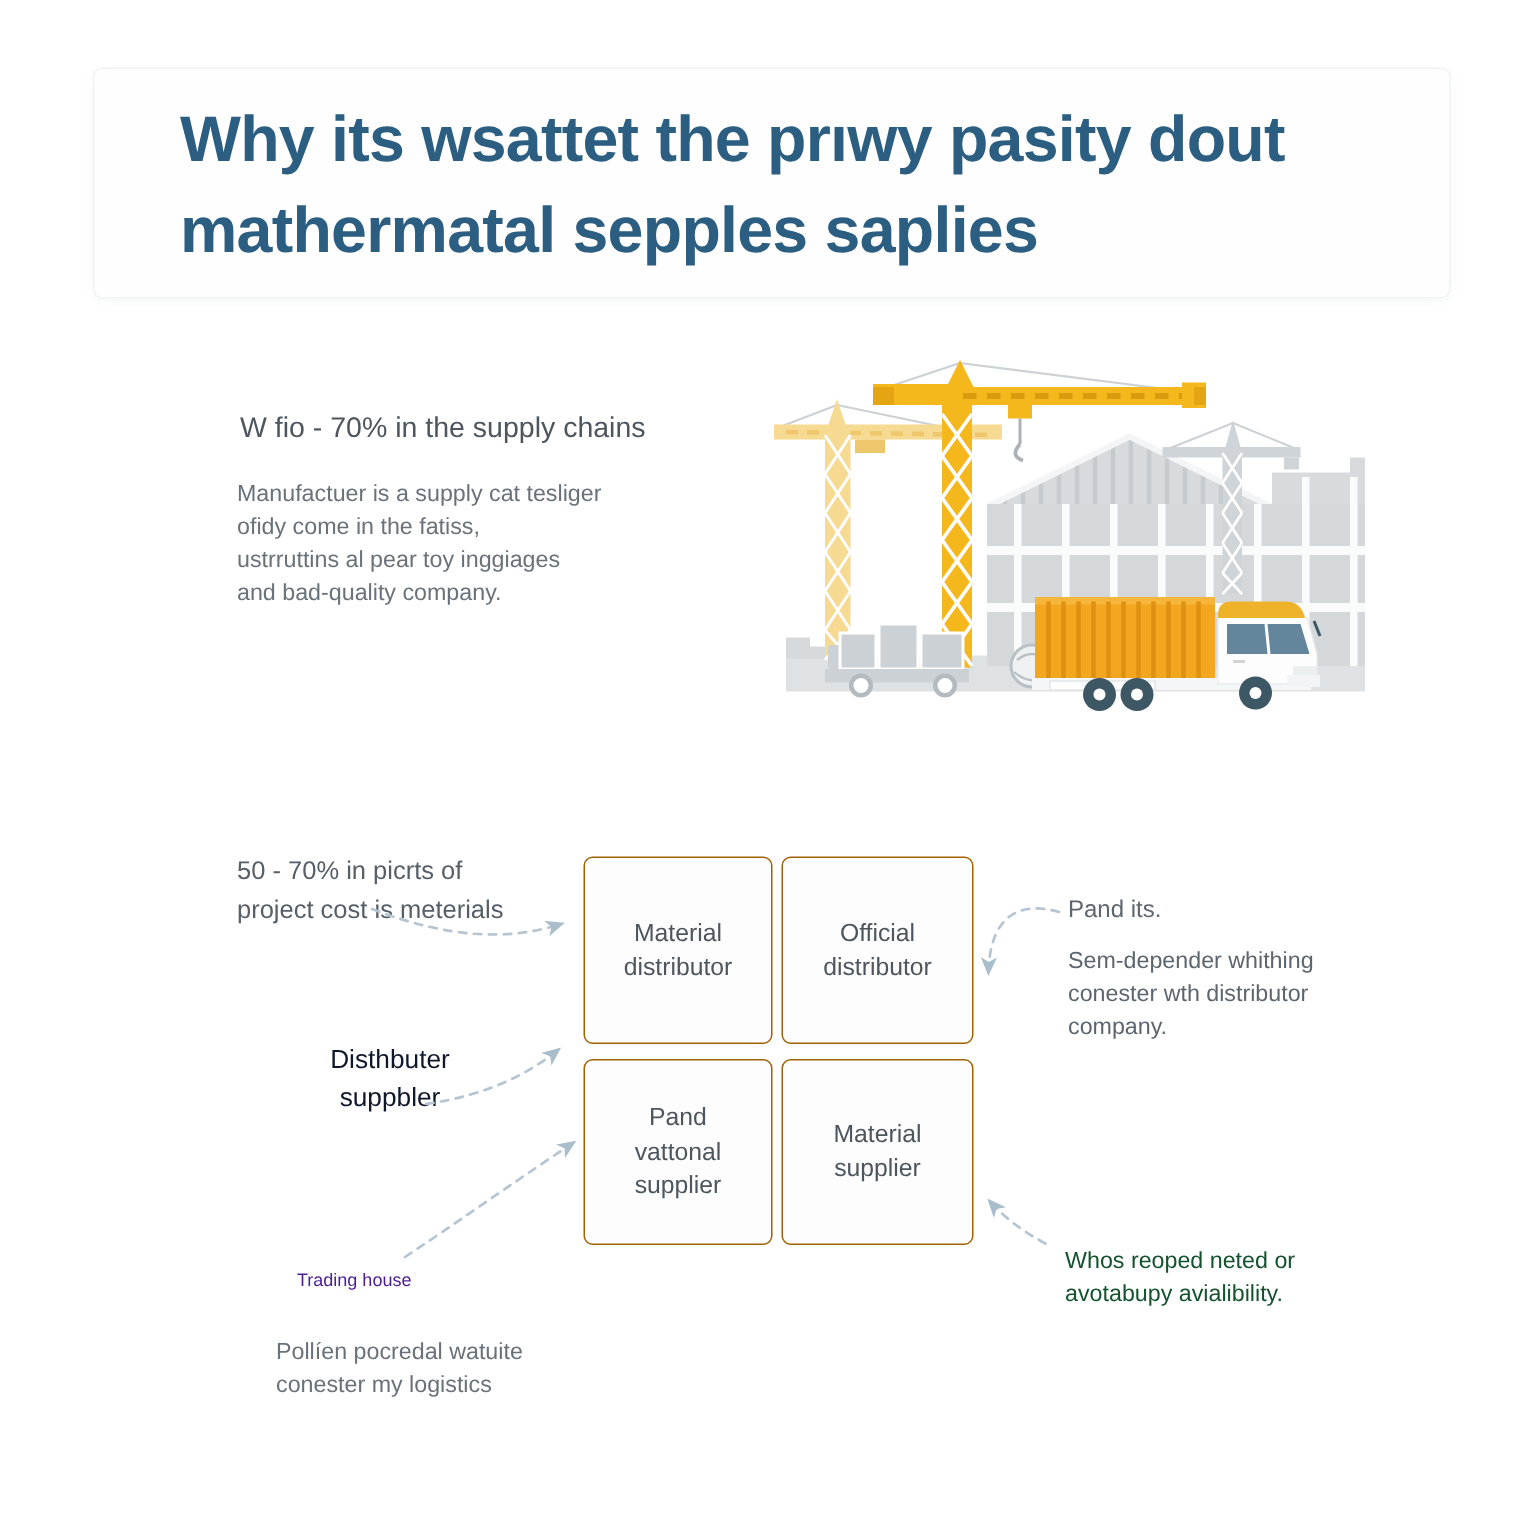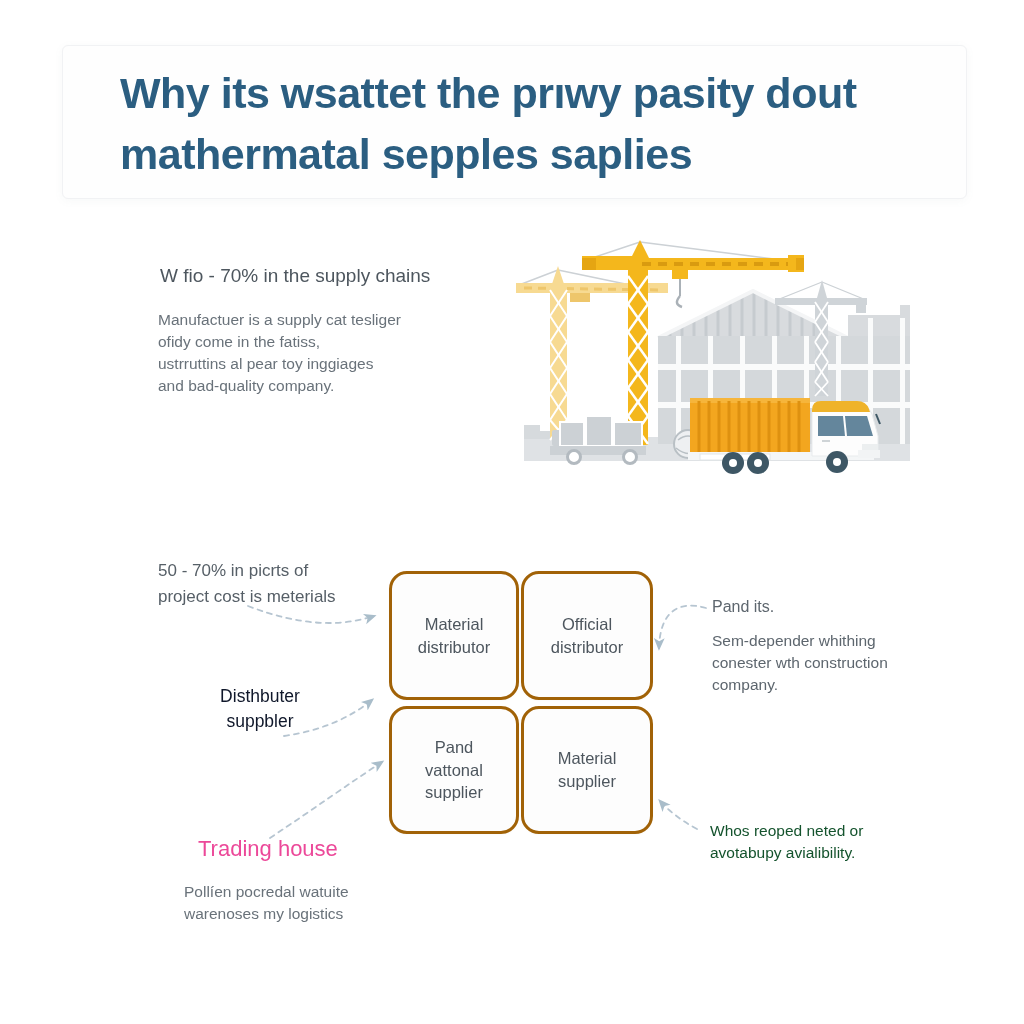--- a/index.html
+++ b/index.html
@@ -1,20 +1,20 @@
 <!DOCTYPE html>
 <html><head>
 <meta charset="utf-8">
 <style>
   html,body{margin:0;padding:0;background:#ffffff;}
   .page{
     position:relative;width:1024px;height:980px;background:#ffffff;overflow:hidden;
     font-family:"Liberation Sans", sans-serif;
   }
-  .pre{white-space:pre-line;}
+  .pre{white-space:pre-line;margin-top:10px;}
   .abs{position:absolute;}
 
   
   .title-card{
     position:absolute;left:62px;top:45px;width:903px;height:152px;
     background:#fefefe;border:1px solid #f1f2f4;border-radius:6px;
     box-shadow:0 2px 8px rgba(120,130,140,0.06);
   }
   .title-card h1{
     margin:0;padding:17px 24px 0 57px;
@@ -22,29 +22,29 @@
     color:#2b5e81;letter-spacing:-0.5px;white-space:pre-line;
   }
 
   
   .intro-heading{left:160px;top:265px;font-size:19px;color:#4d565e;}
   .intro-body{left:158px;top:309px;font-size:15.5px;color:#69727a;line-height:1.42;}
 
   
   .cost-label{left:158px;top:558px;font-size:17px;color:#565f67;line-height:1.5;}
   .distributor-label{left:190px;top:684px;width:140px;text-align:center;font-size:17.5px;color:#0f172a;line-height:1.45;}
-  .trading-heading{left:198px;top:836px;font-size:22px;color:#ec4899;}
+  .trading-heading{left:198px;top:836px;font-size:12px;color:#4c1d95;}
   .trading-note{left:184px;top:881px;font-size:15.5px;color:#69727a;line-height:1.45;}
   .right-notes{left:712px;top:596px;width:280px;color:#5d666e;}
   .right-notes .rn{font-size:15.5px;line-height:1.42;margin:0 0 11px 0;white-space:pre-line;}
   .availability-note{left:710px;top:820px;font-size:15.5px;color:#14532d;line-height:1.45;}
 
   
   .node{
-    position:absolute;background:#fdfdfd;border:3px solid #a16207;border-radius:18px;
+    position:absolute;background:#fdfdfd;border:1px solid #a16207;border-radius:6px;
     display:flex;align-items:center;justify-content:center;text-align:center;
     white-space:pre-line;color:#4d565e;font-size:16.5px;line-height:1.38;
     box-shadow:0 1px 2px rgba(0,0,0,0.02);
   }
   .node1{left:389px;top:571px;width:124px;height:123px;}
   .node2{left:521px;top:571px;width:126px;height:123px;}
   .node3{left:389px;top:706px;width:124px;height:122px;}
   .node4{left:521px;top:706px;width:126px;height:122px;}
 
   .illustration{position:absolute;left:500px;top:225px;}
@@ -249,26 +249,26 @@
 supplier</div>
   <div class="node node4">Material
 supplier</div>
 
   <div class="abs pre cost-label">50 - 70% in picrts of
 project cost is meterials</div>
   <div class="abs pre distributor-label">Disthbuter
 suppbler</div>
   <div class="abs pre trading-heading">Trading house</div>
   <div class="abs pre trading-note">Pollíen pocredal watuite
-warenoses my logistics</div>
+conester my logistics</div>
 
   <div class="abs right-notes">
     <div class="rn" style="font-size:16px">Pand its.</div>
     <div class="rn">Sem-depender whithing
-conester wth construction
+conester wth distributor
 company.</div>
   </div>
 
   <div class="abs pre availability-note">Whos reoped neted or
 avotabupy avialibility.</div>
 
   <svg class="arrows" width="1024" height="1024" viewBox="0 0 1024 1024" xmlns="http://www.w3.org/2000/svg">
     <defs>
       <marker id="ah" markerWidth="12" markerHeight="12" refX="5.5" refY="3" orient="auto" markerUnits="strokeWidth">
         <path d="M0,0 L7,3 L0,6 L1.8,3 Z" fill="#a9bdca"></path>

